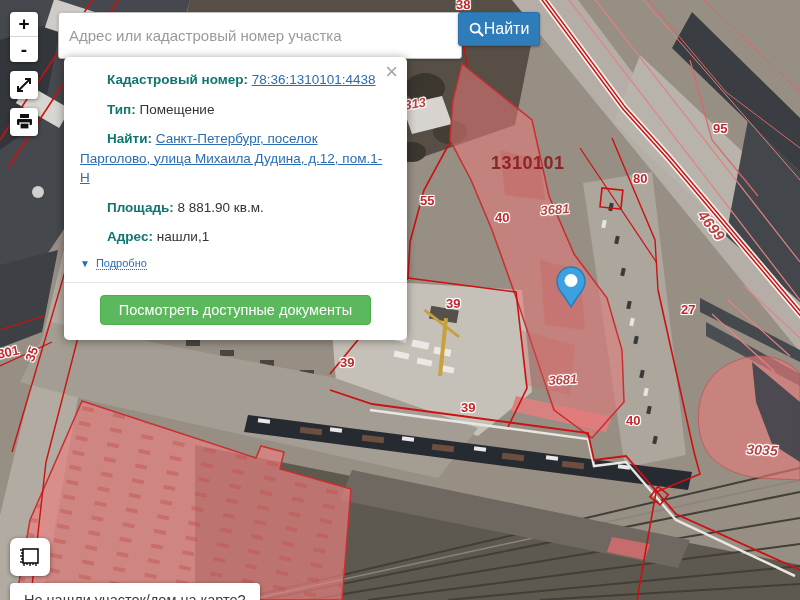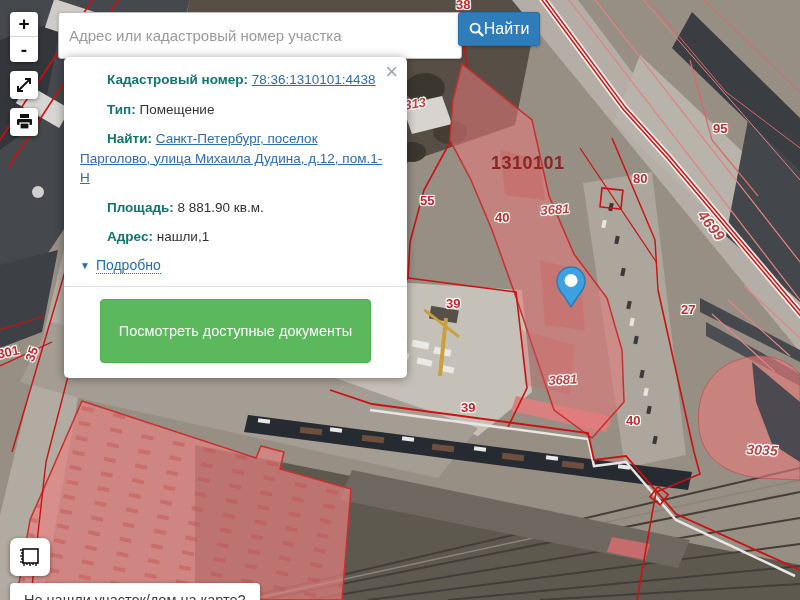--- a/index.html
+++ b/index.html
@@ -47,24 +47,24 @@
        border-radius:5px;box-shadow:0 1px 10px rgba(0,0,0,.4);
        padding:13px 16px 15px 16px;box-sizing:border-box;font-size:13.5px;color:#333;}
   #card .row{margin:0 0 10px 0;line-height:1.45;}
   #card b{color:#0f766e;margin-left:27px;}
   #card a{color:#2b6cb5;text-decoration:underline;cursor:pointer;}
   #card-close{position:absolute;right:9px;top:4px;font-size:22px;font-weight:400;
        color:#9fa6ad;cursor:pointer;line-height:1;}
   #details-row{display:flex;align-items:center;gap:6px;margin:2px 0 12px 0;}
   #details-arrow{color:#2b6cb5;font-size:10px;}
   #details-link{color:#2b6cb5;border-bottom:1px dotted #2b6cb5;text-decoration:none!important;
-       font-size:14px;cursor:pointer;}
+       font-size:11px;cursor:pointer;}
   #card hr{border:none;border-top:1px solid #e3e3e3;margin:0 -16px 12px -16px;}
   #docs-btn{display:block;margin:0 auto;background:#5cb85c;border:1px solid #4cae4c;
-       border-radius:4px;color:#fff;font-size:14.5px;padding:23px 18px;cursor:pointer;
+       border-radius:4px;color:#fff;font-size:14.5px;padding:6px 18px;cursor:pointer;
        font-family:"Liberation Sans",sans-serif;}
   
   #footer-bar{position:absolute;left:10px;top:583px;z-index:5;background:#fff;
        border-radius:4px;box-shadow:0 1px 4px rgba(0,0,0,.4);padding:9px 14px;
        font-size:14.5px;color:#3c3c3c;white-space:nowrap;}
 </style>
 </head>
 <body>
 
 <div id="map">

